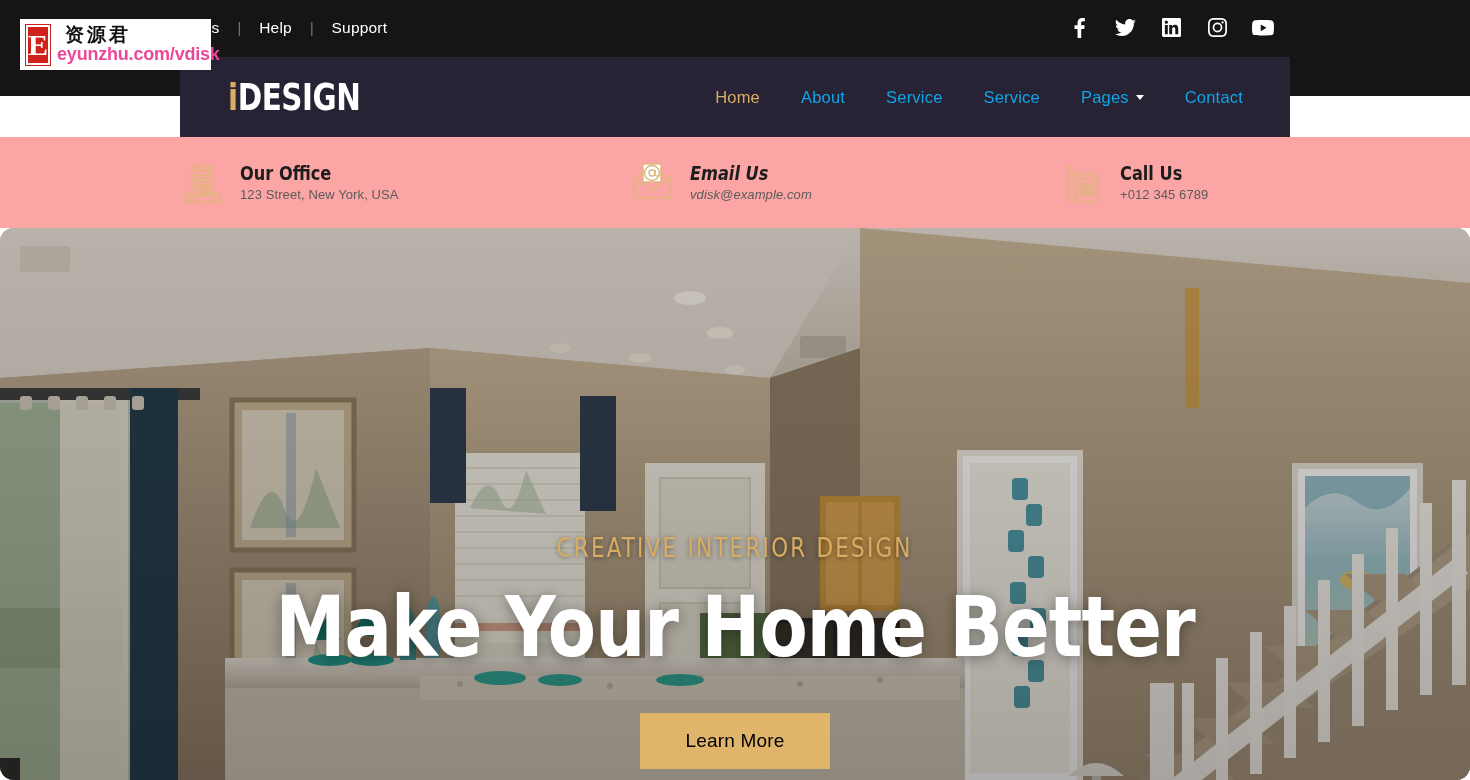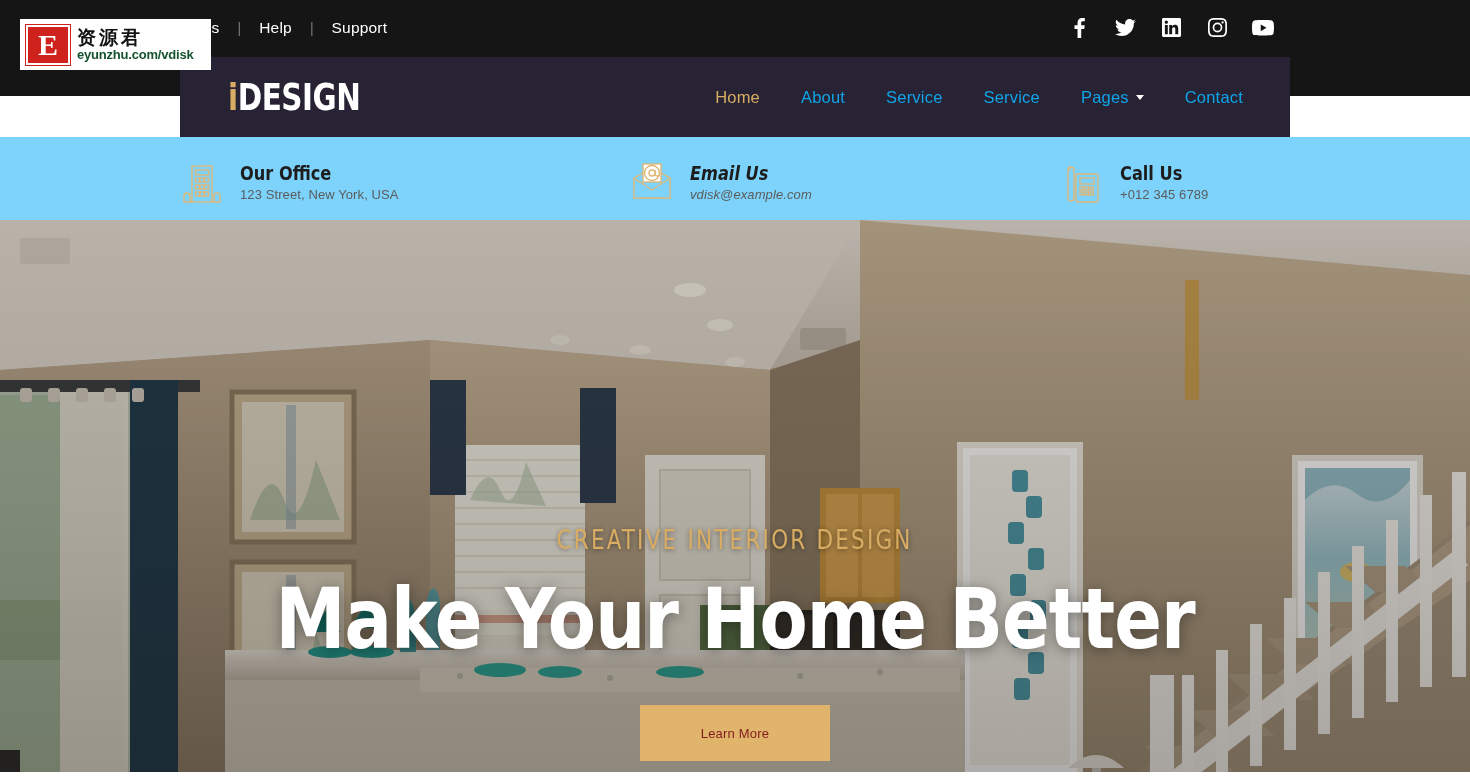--- a/index.html
+++ b/index.html
@@ -55,42 +55,42 @@
   .navlink.active { color: #d9ac63; }
   .caret {
     width: 0; height: 0; border-left: 4.5px solid transparent;
     border-right: 4.5px solid transparent; border-top: 5px solid #ffffff;
     display: inline-block; margin-left: 1px;
   }
 
   
   .contactbar {
     position: absolute; left: 0; top: 137px; width: 1470px; height: 91px;
-    background: #7dd3fc; display: flex; align-items: center;
+    background: #fca5a5; display: flex; align-items: center;
   }
   .cb-inner {
     width: 1110px; margin: 0 auto; display: flex; align-items: center;
   }
   .cb-item { display: flex; align-items: center; gap: 16px; }
   .cb-item.c1 { width: 450px; }
   .cb-item.c2 { width: 430px; font-style: italic; }
   .cb-item.c3 { width: 230px; }
   .cb-icon { width: 44px; height: 46px; flex: 0 0 44px; }
   .cb-text { display: flex; flex-direction: column; gap: 2px; }
   .cb-title {
     font-family: "DejaVu Sans Condensed", "Liberation Sans Narrow", "Liberation Sans", sans-serif;
     font-size: 20px; font-weight: 700; color: #1d1d1d; line-height: 1.15;
     transform: scaleX(0.9); transform-origin: left center;
   }
   .cb-sub { font-size: 13px; color: #5b5b5b; line-height: 1.3; letter-spacing: .1px; }
 
   
   .hero {
-    position: absolute; left: 0; top: 220px; width: 1470px; height: 552px;
-    overflow: hidden; background: #6a5f55;
+    position: absolute; left: 0; top: 228px; width: 1470px; height: 552px;
+    overflow: hidden; background: #6a5f55; border-radius: 14px;
   }
   .hero-photo { position: absolute; inset: 0; }
   .hero-overlay {
     position: absolute; inset: 0;
     background: linear-gradient(180deg, rgba(20,14,8,.18) 0%, rgba(20,14,8,.26) 55%, rgba(20,14,8,.34) 100%);
   }
   .hero-content {
     position: absolute; inset: 0; display: flex; flex-direction: column;
     align-items: center; justify-content: flex-start; padding-top: 307px;
     z-index: 5;
@@ -103,46 +103,46 @@
     transform: scaleX(0.92);
   }
   .hero-title {
     font-family: "DejaVu Sans Condensed", "Liberation Sans Narrow", "Liberation Sans", sans-serif;
     color: #ffffff; font-size: 84px; font-weight: 700; line-height: 1;
     margin-top: 24px; letter-spacing: -1px; white-space: nowrap;
     text-shadow: 0 2px 14px rgba(0,0,0,.38);
     transform: scaleX(0.93);
   }
   .hero-btn {
-    margin-top: 44px; background: #e0b46b; color: #7f1d1d;
-    border: none; font-size: 13px; letter-spacing: .2px;
+    margin-top: 44px; background: #e0b46b; color: #000000;
+    border: none; font-size: 19px; letter-spacing: .2px;
     padding: 8px 20px; width: 190px; height: 56px; cursor: pointer;
     font-family: "Liberation Sans", sans-serif;
   }
 
   
   .watermark {
     position: absolute; left: 20px; top: 19px; width: 191px; height: 51px;
     background: #ffffff; z-index: 40;
     display: flex; align-items: center; padding: 4px 6px; gap: 7px;
   }
   .wm-badge {
     width: 44px; height: 40px; background: #d0221c; color: #ffffff;
     font-family: "Liberation Serif", serif; font-weight: 700; font-size: 30px;
     display: flex; align-items: center; justify-content: center; line-height: 1;
     border: 2px solid #ffffff; outline: 1px solid #d0221c;
   }
   .wm-right { display: flex; flex-direction: column; justify-content: center; }
   .wm-cn {
     font-family: "DejaVu Sans", sans-serif; font-size: 19px; font-weight: 700;
-    color: #111111; letter-spacing: 3px; line-height: 1.05;
+    color: #111111; letter-spacing: 3px; line-height: 1.05; margin-left: 8px;
   }
   .wm-url {
-    font-family: "Liberation Sans", sans-serif; font-size: 13px; font-weight: 700;
-    color: #14532d; line-height: 1.05; letter-spacing: -.2px;
+    font-family: "Liberation Sans", sans-serif; font-size: 18px; font-weight: 700;
+    color: #ec4899; line-height: 1.05; letter-spacing: -.2px;
   }
 </style>
 </head>
 <body>
 
 <div class="page">
 
   <div class="topbar">
     <div class="topbar-inner">
       <div class="toplinks">

